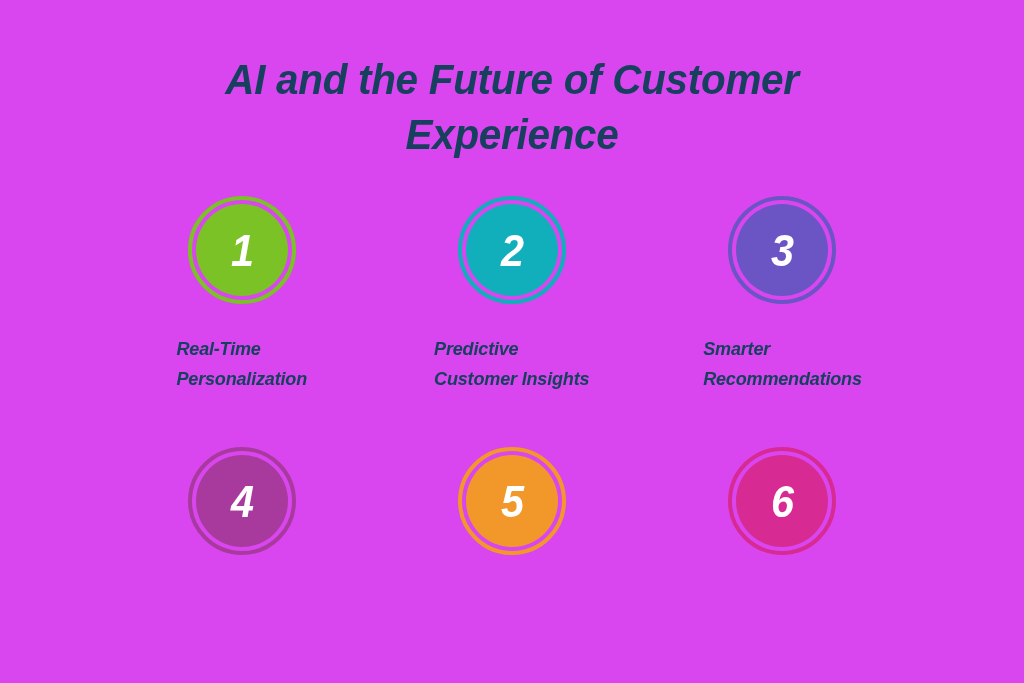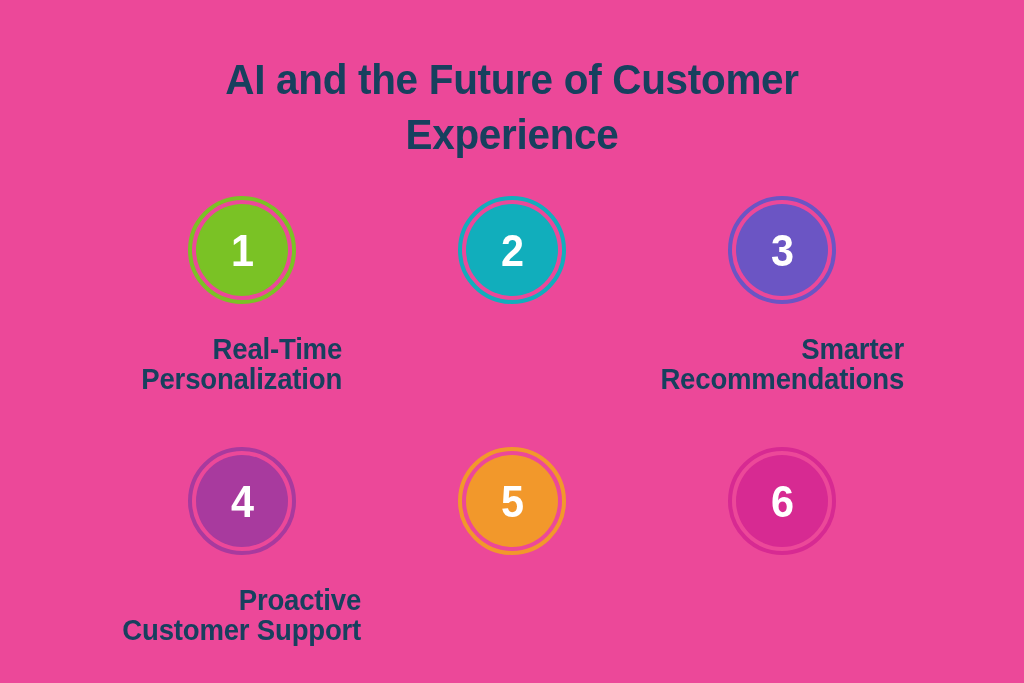--- a/index.html
+++ b/index.html
@@ -97,38 +97,38 @@
     font-size: 45px;
     line-height: 1;
     transform: scaleX(0.92);
     letter-spacing: -1px;
     user-select: none;
   }
 
   
   .caption {
     margin-top: 30px;
-    text-align: right;
+    text-align: left;
     color: #17405e;
     font-family: "Liberation Sans", sans-serif;
     font-weight: 700;
-    font-size: 29px;
+    font-size: 19px;
     line-height: 30px;
     letter-spacing: -0.2px;
   }
   .caption .cap-line {
     display: block;
     white-space: nowrap;
     transform: scaleX(0.95);
   }
 </style>
 </head>
 <body>
 
-<div id="infographic" style="background: #ec4899;">
+<div id="infographic" style="background: #d946ef; font-style: italic;">
 
   <div class="title-block">
     <span class="title-line" style="color: rgb(23, 64, 94);">AI and the Future of Customer</span>
     <span class="title-line" style="color: rgb(23, 64, 94);">Experience</span>
   </div>
 
   <div class="grid">
 
     <div class="grid-row row-1">
 
@@ -141,20 +141,24 @@
           <span class="cap-line">Real-Time</span>
           <span class="cap-line">Personalization</span>
         </div>
       </div>
 
       <div class="item">
         <div class="badge" style="border-color: rgb(17, 174, 188);">
           <span class="core" style="background: rgb(17, 174, 188);"></span>
           <span class="number" style="color: rgb(255, 255, 255);">2</span>
         </div>
+        <div class="caption" style="color: rgb(23, 64, 94);">
+          <span class="cap-line">Predictive</span>
+          <span class="cap-line">Customer Insights</span>
+        </div>
       </div>
 
       <div class="item">
         <div class="badge" style="border-color: rgb(107, 85, 196);">
           <span class="core" style="background: rgb(107, 85, 196);"></span>
           <span class="number" style="color: rgb(255, 255, 255);">3</span>
         </div>
         <div class="caption" style="color: rgb(23, 64, 94);">
           <span class="cap-line">Smarter</span>
           <span class="cap-line">Recommendations</span>
@@ -162,24 +166,20 @@
       </div>
 
     </div>
 
     <div class="grid-row row-2">
 
       <div class="item">
         <div class="badge" style="border-color: rgb(168, 58, 158);">
           <span class="core" style="background: rgb(168, 58, 158);"></span>
           <span class="number" style="color: rgb(255, 255, 255);">4</span>
-        </div>
-        <div class="caption" style="color: rgb(23, 64, 94);">
-          <span class="cap-line">Proactive</span>
-          <span class="cap-line">Customer Support</span>
         </div>
       </div>
 
       <div class="item">
         <div class="badge" style="border-color: rgb(242, 152, 43);">
           <span class="core" style="background: rgb(242, 152, 43);"></span>
           <span class="number" style="color: rgb(255, 255, 255);">5</span>
         </div>
       </div>
 

